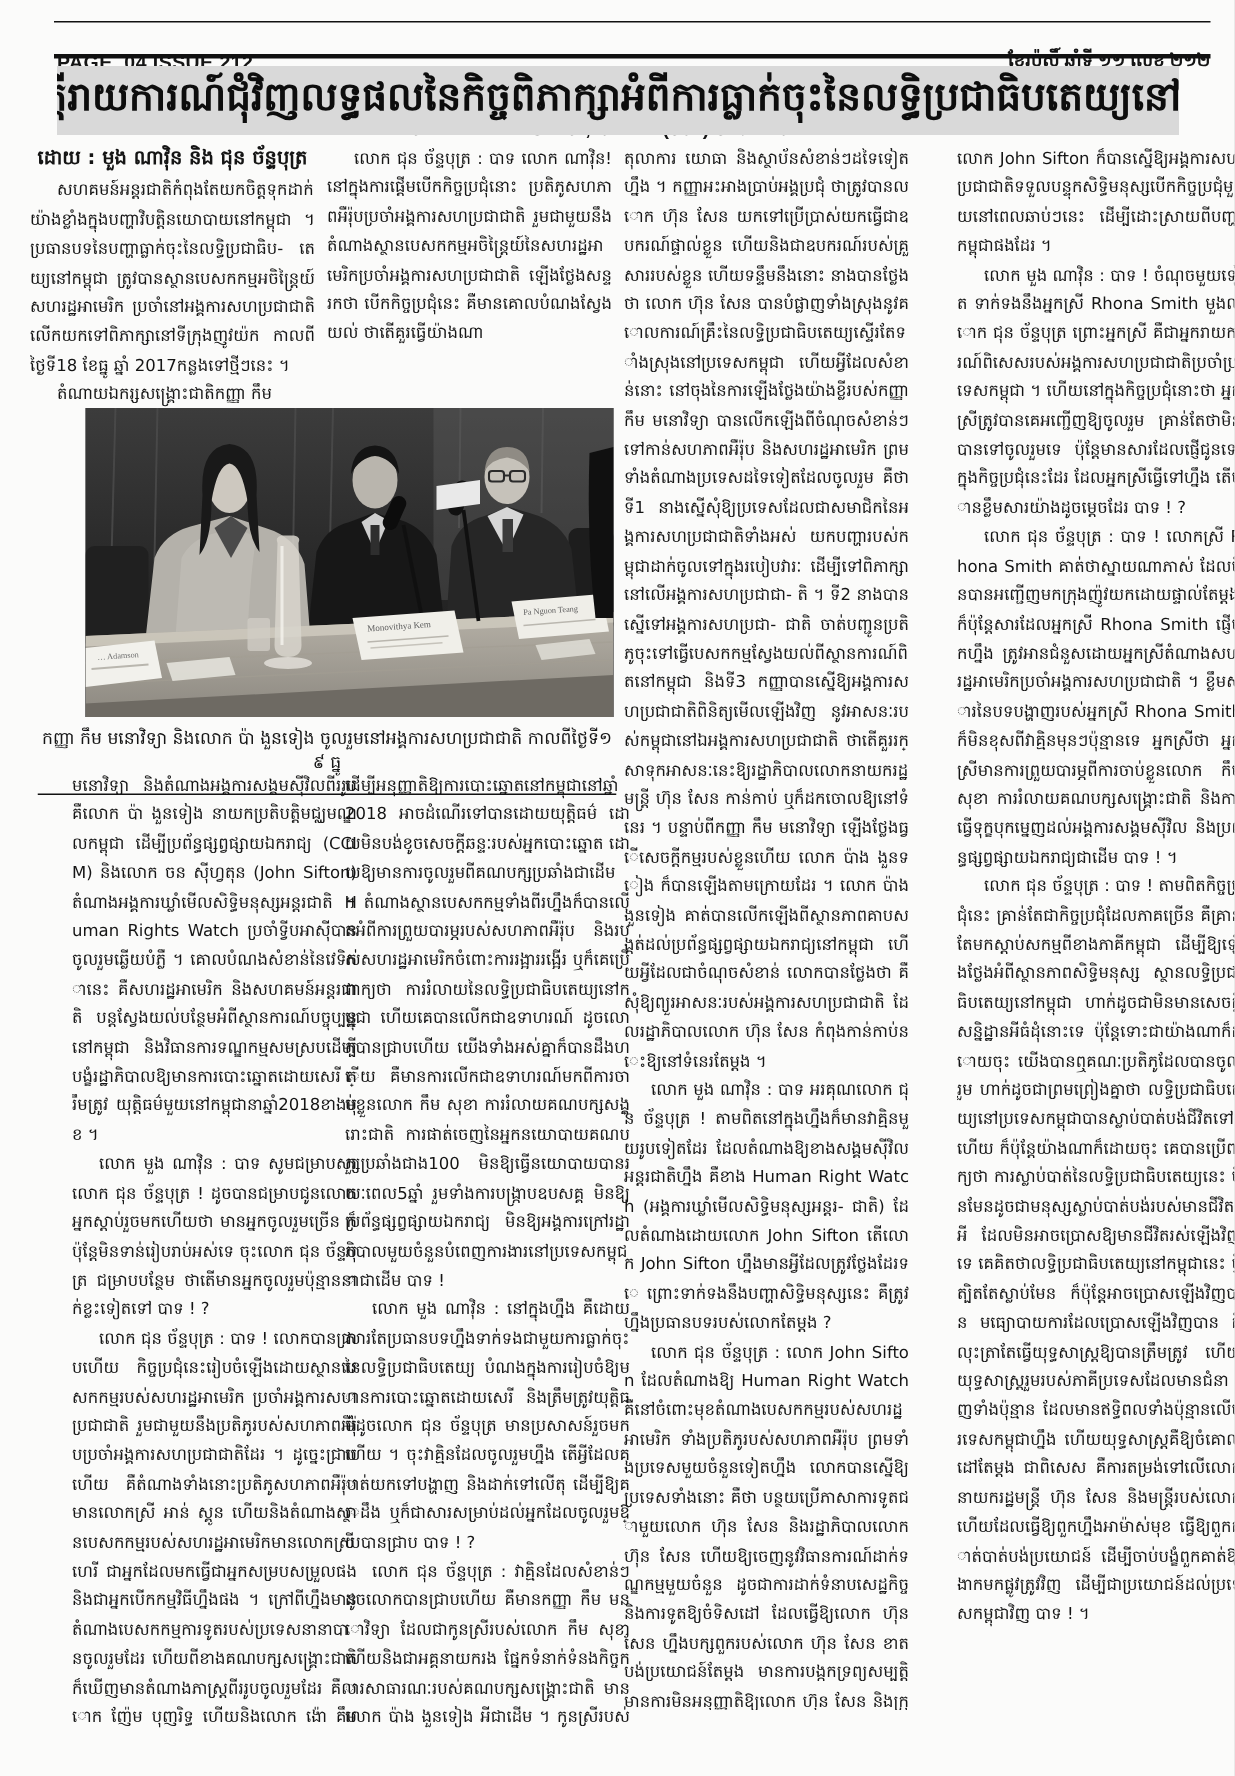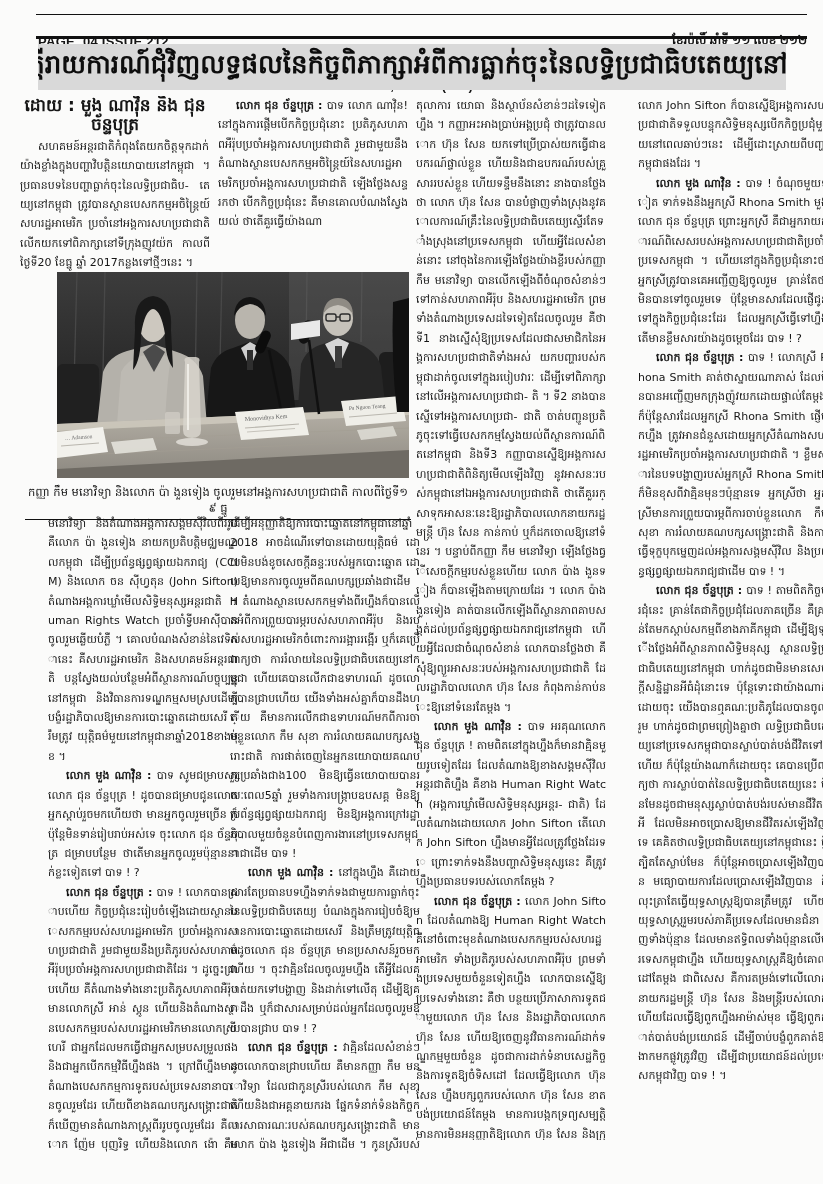--- a/index.html
+++ b/index.html
@@ -17,34 +17,34 @@
   .hdr-center { position:absolute; left:228px; top:2px; letter-spacing:.2px;margin-top:44px; }
   .hdr-right { position:absolute; right:0; top:0px; font-size:12px; }
   
   .headline-bar { position:absolute; left:38px; top:44px; width:748px; height:46px;
     background:#d9d9d9; display:flex; align-items:center; justify-content:center; overflow:hidden; }
   .headline-bar h1 { margin:0; font-size:26px; font-weight:bold; color:#0d0d0d; white-space:nowrap; }
   
   .region { position:absolute; overflow:hidden; font-size:11px; line-height:19.4px; }
   .para { margin:0; text-indent:18px; text-align:justify; overflow-wrap:anywhere; word-break:break-all; }
   .para.cont { text-indent:0; }
-  .para strong { font-weight:bold; }
-  .byline { margin:0 0 2px 0; text-align:center; font-weight:bold; font-size:17px; }
+  .para strong { font-weight:normal; }
+  .byline { margin:0 0 2px 0; text-align:center; font-weight:bold; font-size:13px; }
   #col1top   { left:20px;  top:96px;  width:190px; height:176px; }
   #col2top   { left:218px; top:96px;  width:190px; height:176px; }
   #col1bot   { left:20px;  top:514px; width:190px; height:642px;margin-left:28px; }
   #col2bot   { left:218px; top:514px; width:190px; height:642px;margin-left:12px; }
   #col3      { left:416px; top:96px;  width:190px; height:1044px; }
   #col4      { left:614px; top:96px;  width:190px; height:1076px;margin-left:24px; }
   
   .photo-wrap { position:absolute; left:57px; top:272px; width:352px; height:206px; background:#222; }
   .photo-wrap svg { display:block; }
   .caption { position:absolute; left:25px; top:484px; width:386px; text-align:center;
     font-size:11.5px; line-height:16px; overflow:hidden; }
-  .caption span { display:inline-block; border-bottom:1.5px solid #111; padding-bottom:3px;
+  .caption span { display:inline-block; border-bottom:1.5px solid #111; padding-bottom:13px;
     overflow-wrap:anywhere; word-break:break-all; }
 </style>
 </head>
 <body>
 
 <div class="page">
 
   <div class="rule-top"></div>
   <div class="hdr">
     <span class="hdr-left">PAGE. 04  ISSUE 212</span>
@@ -53,21 +53,21 @@
   </div>
   <div class="rule-bottom"></div>
 
   <div class="headline-bar">
     <h1>សេចក្ដីរាយការណ៍ជុំវិញលទ្ធផលនៃកិច្ចពិភាក្សាអំពីការធ្លាក់ចុះនៃលទ្ធិប្រជាធិបតេយ្យនៅកម្ពុជា</h1>
   </div>
 
   <div class="region" id="col1top">
     <p class="byline">ដោយ : មួង ណាវ៉ិន និង ជុន ច័ន្ទបុត្រ</p>
     <div>
-        <p class="para">សហគមន៍អន្តរជាតិកំពុងតែយកចិត្តទុកដាក់យ៉ាងខ្លាំងក្នុងបញ្ហាវិបត្តិនយោបាយនៅកម្ពុជា ។ ប្រធានបទនៃបញ្ហាធ្លាក់ចុះនៃលទ្ធិប្រជាធិប- តេយ្យនៅកម្ពុជា ត្រូវបានស្ថានបេសកកម្មអចិន្ត្រៃយ៍សហរដ្ឋអាមេរិក ប្រចាំនៅអង្គការសហប្រជាជាតិ លើកយកទៅពិភាក្សានៅទីក្រុងញូវយ៉ក កាលពីថ្ងៃទី20 ខែធ្នូ ឆ្នាំ 2017កន្លងទៅថ្មីៗនេះ ។</p>
+        <p class="para">សហគមន៍អន្តរជាតិកំពុងតែយកចិត្តទុកដាក់យ៉ាងខ្លាំងក្នុងបញ្ហាវិបត្តិនយោបាយនៅកម្ពុជា ។ ប្រធានបទនៃបញ្ហាធ្លាក់ចុះនៃលទ្ធិប្រជាធិប- តេយ្យនៅកម្ពុជា ត្រូវបានស្ថានបេសកកម្មអចិន្ត្រៃយ៍សហរដ្ឋអាមេរិក ប្រចាំនៅអង្គការសហប្រជាជាតិ លើកយកទៅពិភាក្សានៅទីក្រុងញូវយ៉ក កាលពីថ្ងៃទី18 ខែធ្នូ ឆ្នាំ 2017កន្លងទៅថ្មីៗនេះ ។</p>
         <p class="para">តំណាយឯករ្សសង្គ្រោះជាតិកញ្ញា កឹម</p>
       </div>
   </div>
 
   <div class="region" id="col2top">
     <div>
         <p class="para"><strong>លោក ជុន ច័ន្ទបុត្រ : </strong>បាទ លោក ណាវ៉ិន! នៅក្នុងការផ្ដើមបើកកិច្ចប្រជុំនោះ ប្រតិភូសហភាពអឺរ៉ុបប្រចាំអង្គការសហប្រជាជាតិ រួមជាមួយនឹងតំណាងស្ថានបេសកកម្មអចិន្ត្រៃយ៍នៃសហរដ្ឋអាមេរិកប្រចាំអង្គការសហប្រជាជាតិ ឡើងថ្លែងសន្ទរកថា បើកកិច្ចប្រជុំនេះ គឺមានគោលបំណងស្វែងយល់ ថាតើគួរធ្វើយ៉ាងណា</p>
       </div>
   </div>
 

